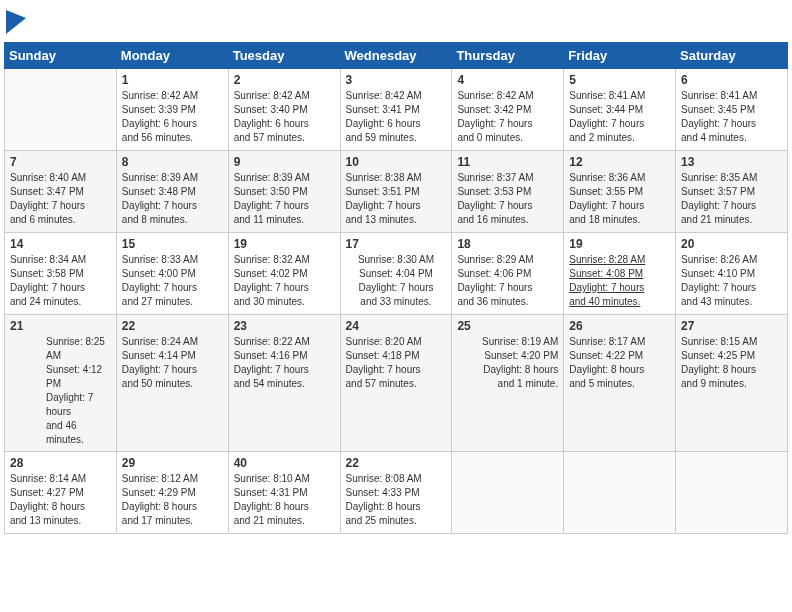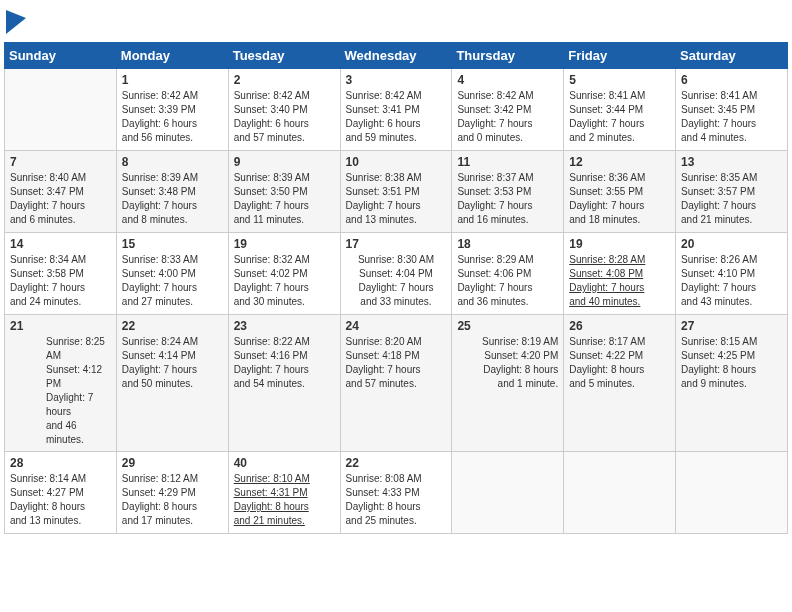--- a/index.html
+++ b/index.html
@@ -336,21 +336,21 @@
           </td>
           <td>
             <span class="day-number">29</span>
             <div class="day-info" style="white-space: pre-line;">Sunrise: 8:12 AM
 Sunset: 4:29 PM
 Daylight: 8 hours
 and 17 minutes.</div>
           </td>
           <td>
             <span class="day-number">40</span>
-            <div class="day-info" style="white-space: pre-line; text-decoration: underline;">Sunrise: 8:10 AM
+            <div class="day-info" style="white-space: pre-line;">Sunrise: 8:10 AM
 Sunset: 4:31 PM
 Daylight: 8 hours
 and 21 minutes.</div>
           </td>
           <td>
             <span class="day-number">22</span>
             <div class="day-info" style="white-space: pre-line;">Sunrise: 8:08 AM
 Sunset: 4:33 PM
 Daylight: 8 hours
 and 25 minutes.</div>

